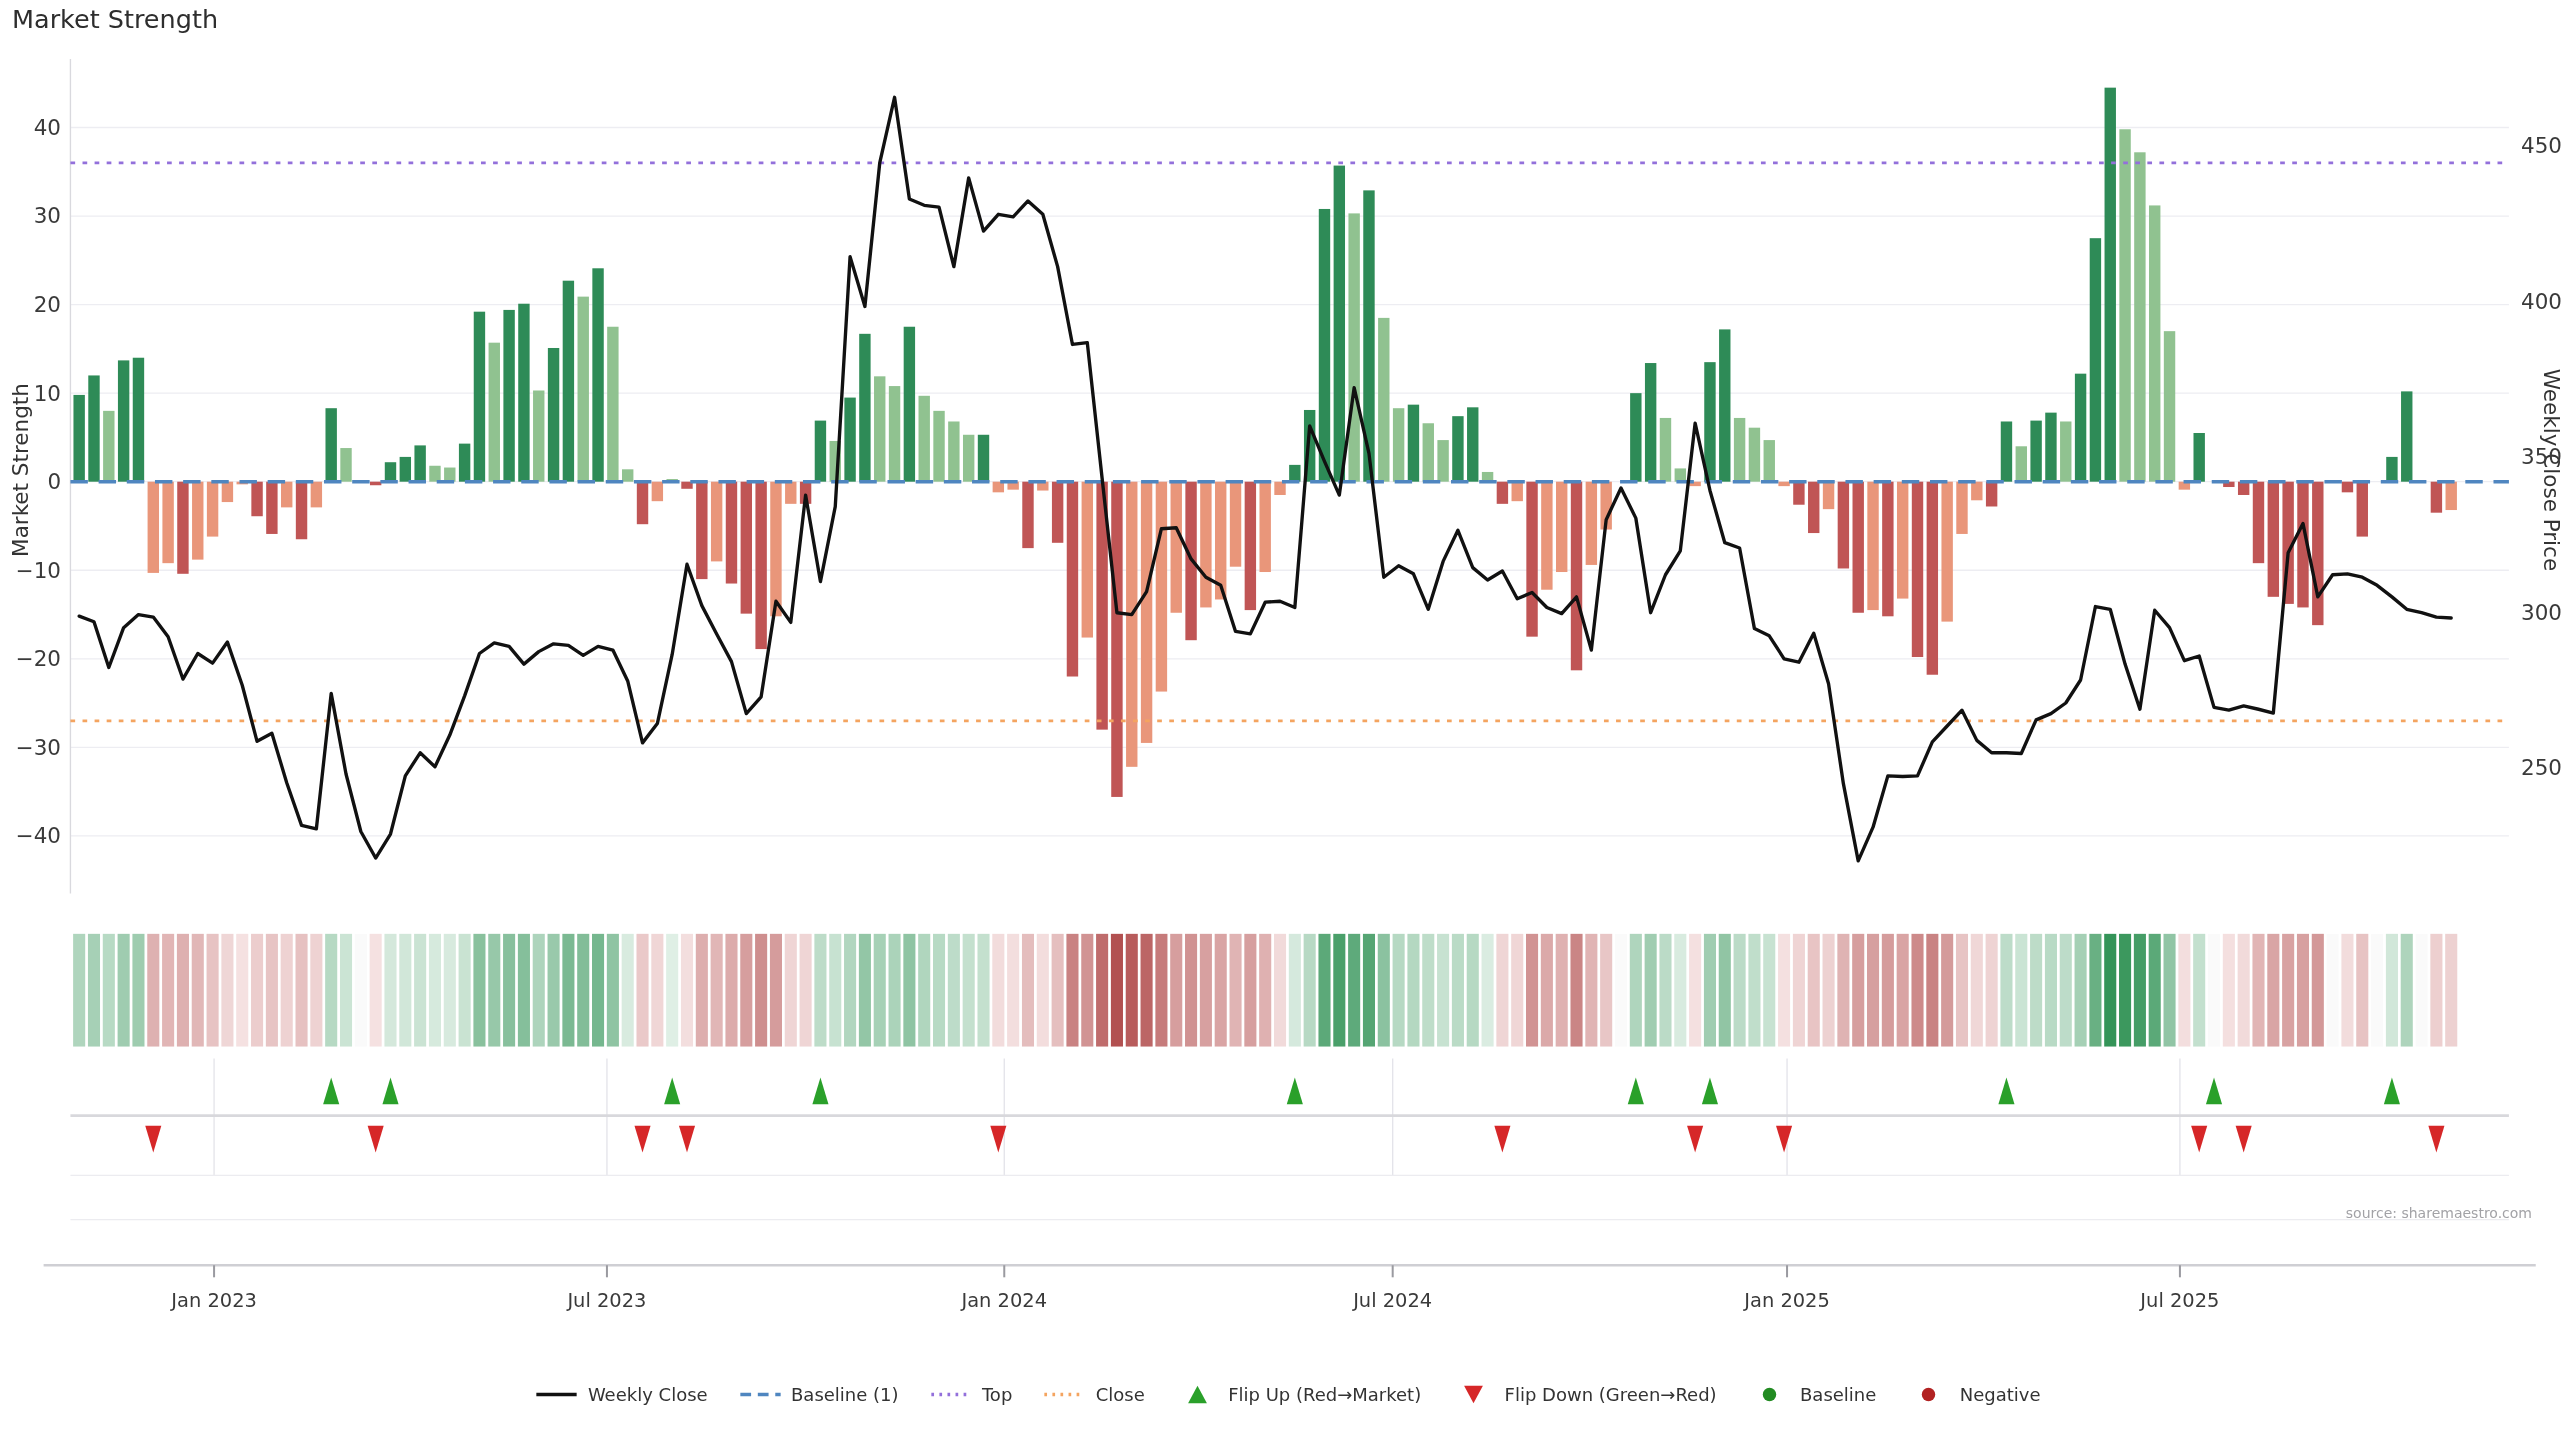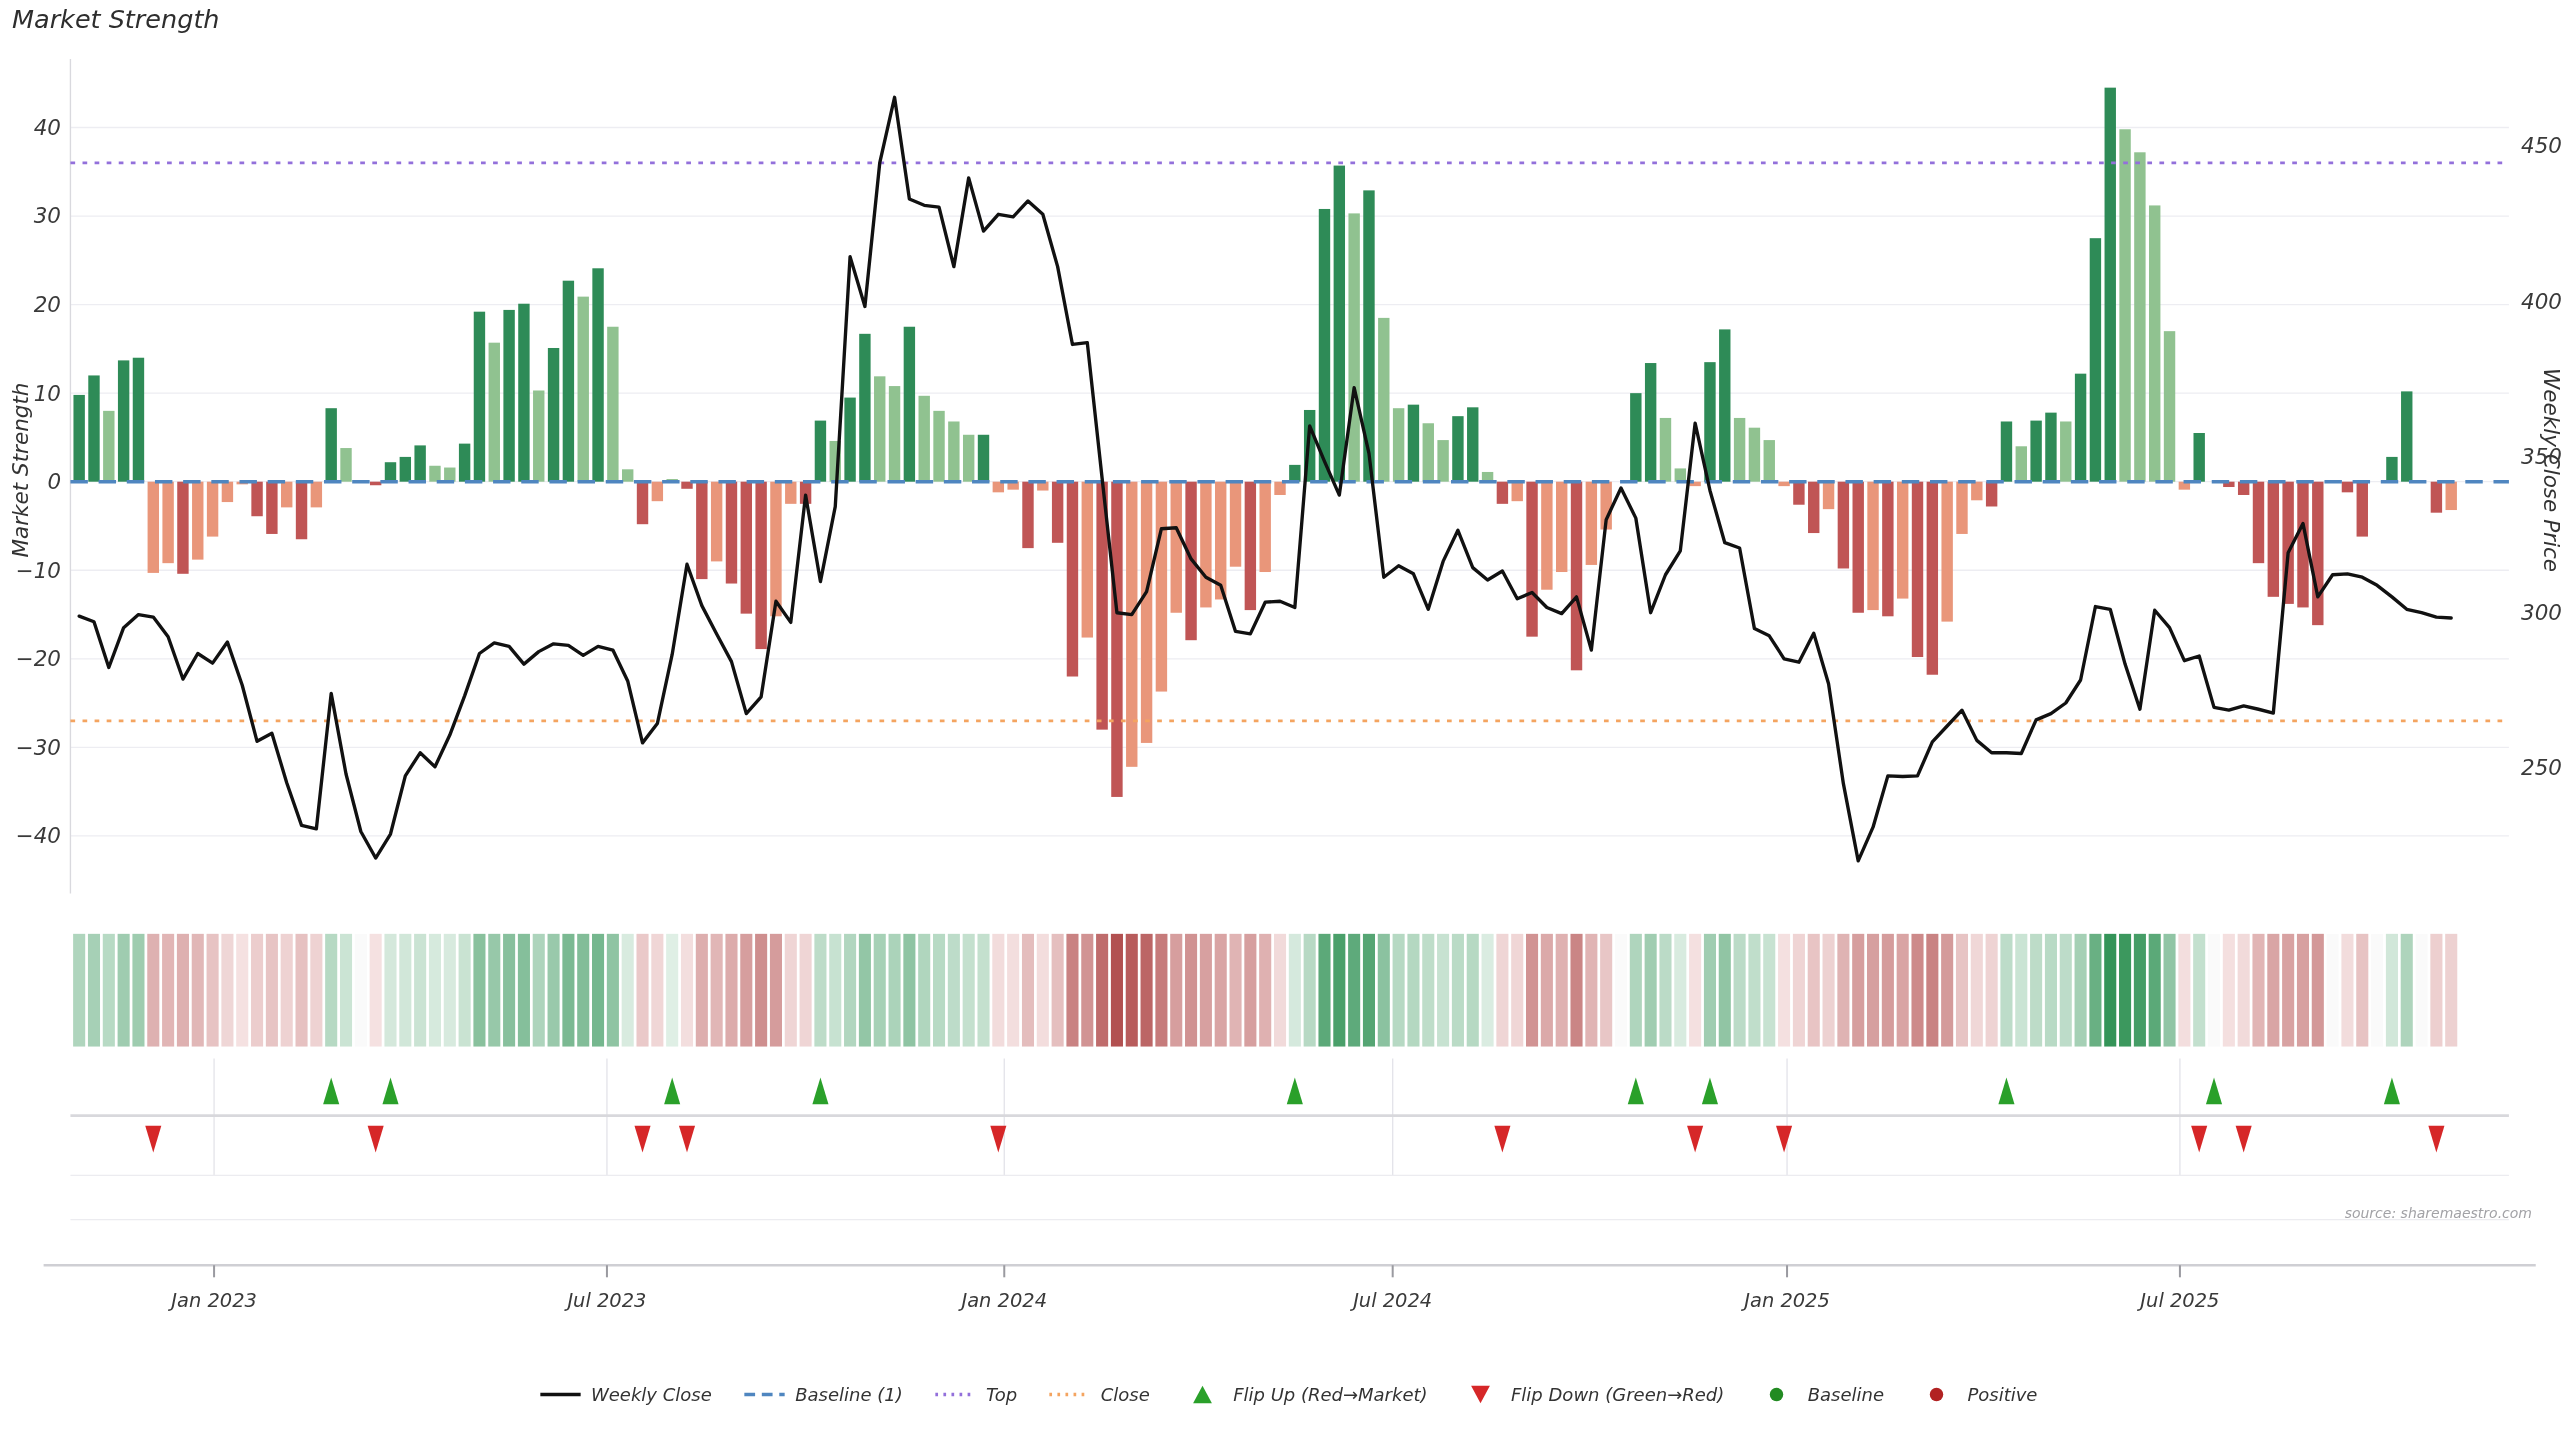--- a/index.html
+++ b/index.html
@@ -1,17 +1,17 @@
 <!DOCTYPE html>
 <html style="font-size:10.7px"><head>
 <meta charset="utf-8">
 <style>
   html,body{margin:0;padding:0;background:#ffffff;}
   body{width:2576px;height:1449px;overflow:hidden;font-family:"DejaVu Sans","Liberation Sans",sans-serif;position:relative;}
-  #stage{position:absolute;inset:0;font-style:italic;}
+  #stage{position:absolute;inset:0;}
   #page-title{position:absolute;left:12px;top:4px;font-size:25.5px;color:#2e2e2e;}
   .yaxis-label{position:absolute;font-size:21.5px;color:#333;white-space:nowrap;}
   #left-axis-label{left:20px;top:470px;transform:translate(-50%,-50%) rotate(-90deg);}
   #right-axis-label{left:2551px;top:470px;transform:translate(-50%,-50%) rotate(90deg);}
   #chart-svg{position:absolute;left:0;top:0;}
   #source-note{position:absolute;right:44px;top:1205px;font-size:14px;color:#a2a2a6;margin-left:40px;}
   #legend{position:absolute;left:0;top:1383px;width:2576px;display:flex;justify-content:center;align-items:flex-start;gap:31px;}
   .legend-item{display:flex;align-items:center;gap:9.4px;}
   .legend-label{font-size:18px;color:#333;}
 </style>
@@ -452,17 +452,17 @@
       <div class="legend-item">
         <svg width="43" height="23" viewBox="0 0 64 34">
           <circle cx="32" cy="17" r="10" fill="#228b22"></circle>
         </svg>
         <span class="legend-label">Baseline</span>
       </div>
       <div class="legend-item">
         <svg width="43" height="23" viewBox="0 0 64 34">
           <circle cx="32" cy="17" r="10" fill="#b22222"></circle>
         </svg>
-        <span class="legend-label">Positive</span>
+        <span class="legend-label">Negative</span>
       </div>
     </div>
 </div>
 
 
 </body></html>

